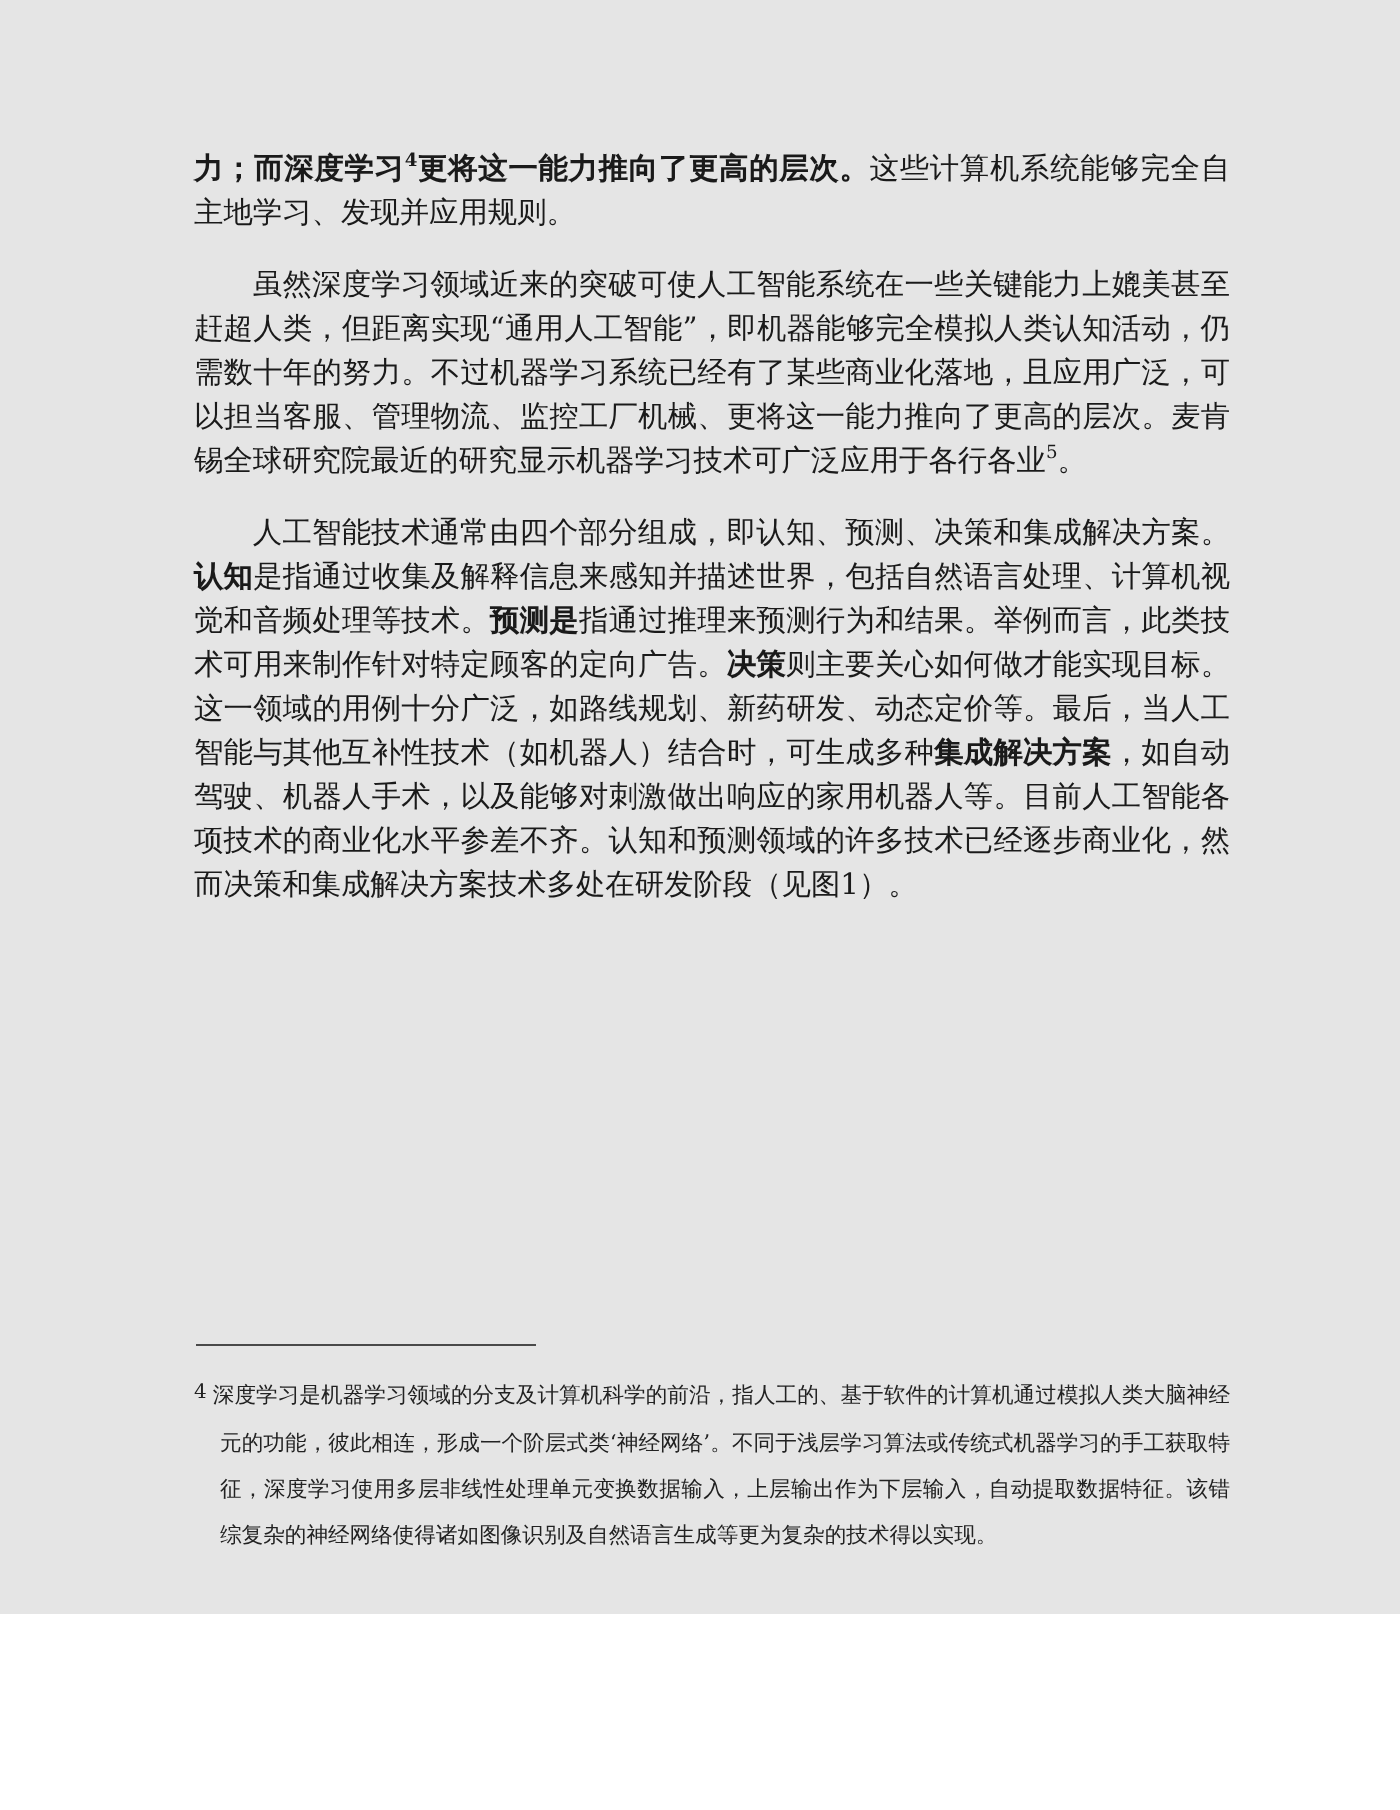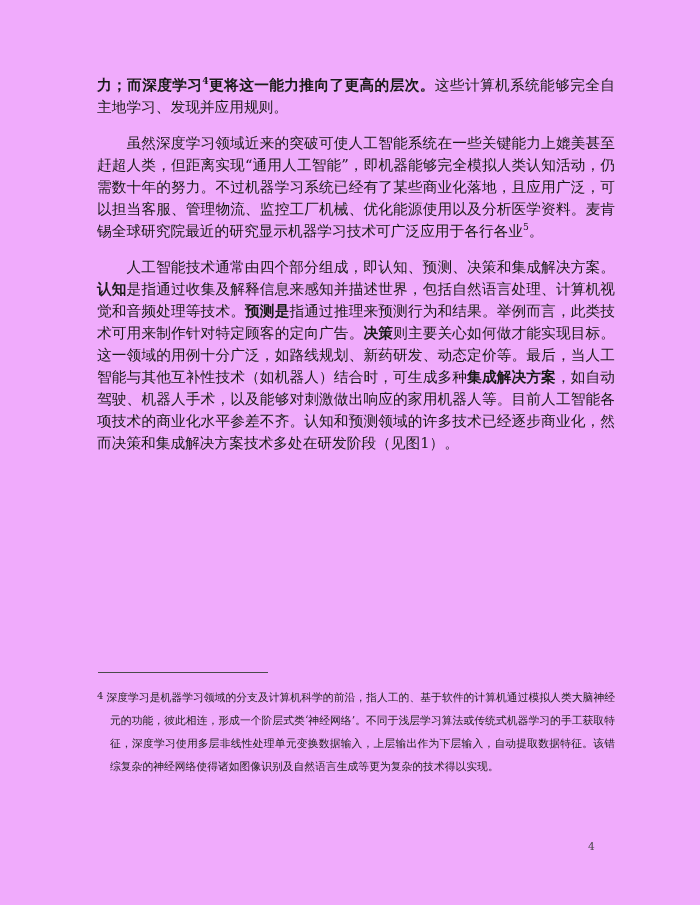--- a/index.html
+++ b/index.html
@@ -3,22 +3,22 @@
 <meta charset="utf-8">
 <style>
   html, body {
     margin: 0;
     padding: 0;
     background: #ffffff;
   }
   .page {
     position: relative;
     width: 700px;
-    height: 905px;
-    background: #f0abfc;
+    height: 807px;
+    background: #e5e5e5;
     overflow: hidden;
     font-family: "DejaVu Serif", "Liberation Serif", serif;
     color: #1a1a1a;
   }
   .body-text {
     position: absolute;
     left: 97px;
     top: 74px;
     width: 518px;
     font-size: 14.7px;
@@ -74,21 +74,21 @@
     color: #444444;
   }
 </style>
 </head>
 <body>
 
 <div class="page">
 
   <div class="body-text">
     <p class="para"><span class="b">力；而深度学习</span><sup class="b">4</sup><span class="b">更将这一能力推向了更高的层次。</span><span>这些计算机系统能够完全自主地学习、发现并应用规则。</span></p>
-    <p class="para indent"><span>虽然深度学习领域近来的突破可使人工智能系统在一些关键能力上媲美甚至赶超人类，但距离实现“通用人工智能”，即机器能够完全模拟人类认知活动，仍需数十年的努力。不过机器学习系统已经有了某些商业化落地，且应用广泛，可以担当客服、管理物流、监控工厂机械、优化能源使用以及分析医学资料。麦肯锡全球研究院最近的研究显示机器学习技术可广泛应用于各行各业</span><sup>5</sup><span>。</span></p>
+    <p class="para indent"><span>虽然深度学习领域近来的突破可使人工智能系统在一些关键能力上媲美甚至赶超人类，但距离实现“通用人工智能”，即机器能够完全模拟人类认知活动，仍需数十年的努力。不过机器学习系统已经有了某些商业化落地，且应用广泛，可以担当客服、管理物流、监控工厂机械、更将这一能力推向了更高的层次。麦肯锡全球研究院最近的研究显示机器学习技术可广泛应用于各行各业</span><sup>5</sup><span>。</span></p>
     <p class="para indent"><span>人工智能技术通常由四个部分组成，即认知、预测、决策和集成解决方案。</span><span class="b">认知</span><span>是指通过收集及解释信息来感知并描述世界，包括自然语言处理、计算机视觉和音频处理等技术。</span><span class="b">预测是</span><span>指通过推理来预测行为和结果。举例而言，此类技术可用来制作针对特定顾客的定向广告。</span><span class="b">决策</span><span>则主要关心如何做才能实现目标。这一领域的用例十分广泛，如路线规划、新药研发、动态定价等。最后，当人工智能与其他互补性技术（如机器人）结合时，可生成多种</span><span class="b">集成解决方案</span><span>，如自动驾驶、机器人手术，以及能够对刺激做出响应的家用机器人等。目前人工智能各项技术的商业化水平参差不齐。认知和预测领域的许多技术已经逐步商业化，然而决策和集成解决方案技术多处在研发阶段（见图1）。</span></p>
   </div>
 
   <div class="footnotes">
     <div class="fn-rule"></div>
     <div class="footnote">
       <span class="fn-marker">4</span><span class="fn-text"><span>深度学习是机器学习领域的分支及计算机科学的前沿，指人工的、基于软件的计算机通过模拟人类大脑神经元的功能，彼此相连，形成一个阶层式类‘神经网络’。不同于浅层学习算法或传统式机器学习的手工获取特征，深度学习使用多层非线性处理单元变换数据输入，上层输出作为下层输入，自动提取数据特征。该错综复杂的神经网络使得诸如图像识别及自然语言生成等更为复杂的技术得以实现。</span></span>
     </div>
   </div>
 

